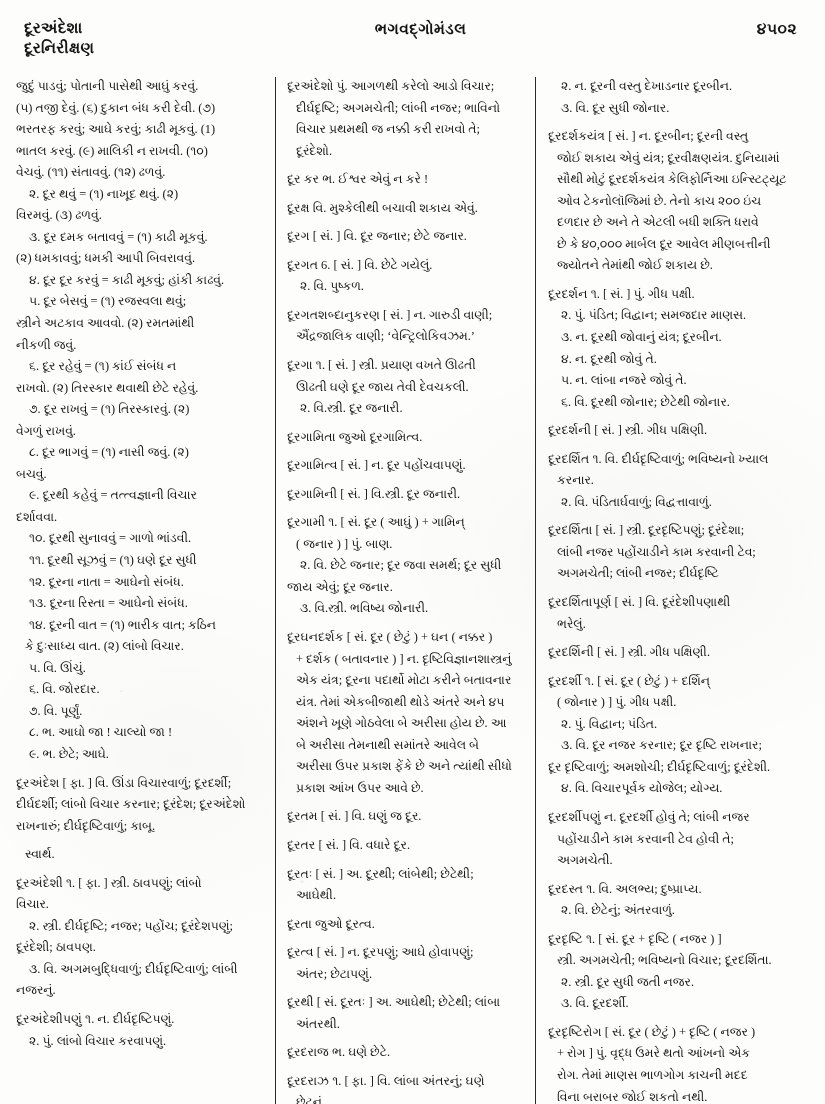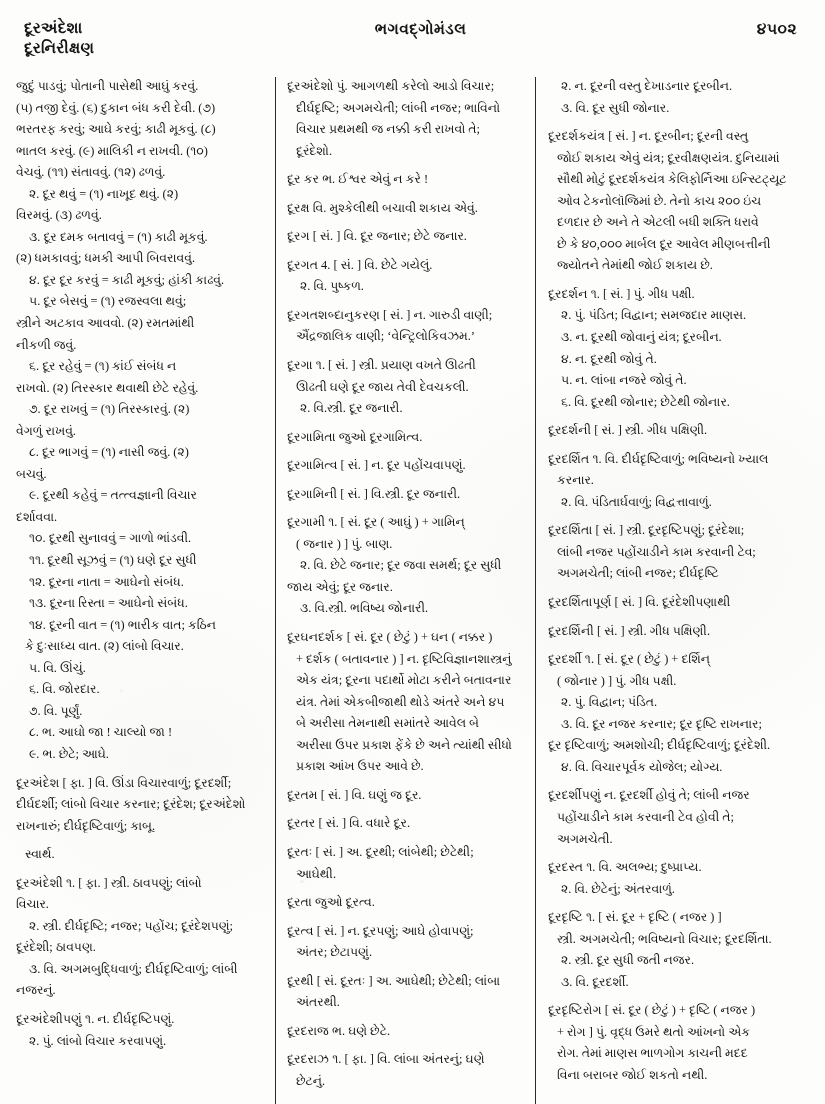--- a/index.html
+++ b/index.html
@@ -132,21 +132,21 @@
       <div>દૂરનિરીક્ષણ</div>
     </div>
     <div class="booktitle">ભગવદ્ગોમંડલ</div>
     <div class="folio">૪૫૦૨</div>
   </div>
 
   <div class="columns">
     <div class="col col-1">
         <div class="entry cont">જુદું પાડવું; પોતાની પાસેથી આઘું કરવું.</div>
         <div class="entry cont">(૫) તજી દેવું. (૬) દુકાન બંધ કરી દેવી. (૭)</div>
-        <div class="entry cont">ભરતરફ કરવું; આઘે કરવું; કાઢી મૂકવું. (૮)</div>
+        <div class="entry cont">ભરતરફ કરવું; આઘે કરવું; કાઢી મૂકવું. (1)</div>
         <div class="entry cont">ભાતલ કરવું. (૯) માલિકી ન રાખવી. (૧૦)</div>
         <div class="entry cont">વેચવું. (૧૧) સંતાવવું. (૧૨) ઢળવું.</div>
         <div class="entry sense">૨. દૂર થવું = (૧) નાખૂદ થવું. (૨)</div>
         <div class="entry cont">વિરમવું. (૩) ઢળવું.</div>
         <div class="entry sense">૩. દૂર દમક બતાવવું = (૧) કાઢી મૂકવું.</div>
         <div class="entry cont">(૨) ધમકાવવું; ધમકી આપી બિવરાવવું.</div>
         <div class="entry sense">૪. દૂર દૂર કરવું = કાઢી મૂકવું; હાંકી કાઢવું.</div>
         <div class="entry sense">૫. દૂર બેસવું = (૧) રજસ્વલા થવું;</div>
         <div class="entry cont">સ્ત્રીને અટકાવ આવવો. (૨) રમતમાંથી</div>
         <div class="entry cont">નીકળી જવું.</div>
@@ -192,21 +192,21 @@
         <div class="entry runon">દીર્ઘદૃષ્ટિ; અગમચેતી; લાંબી નજર; ભાવિનો</div>
         <div class="entry runon">વિચાર પ્રથમથી જ નક્કી કરી રાખવો તે;</div>
         <div class="entry runon">દૂરંદેશો.</div>
         <div class="blockgap"></div>
         <div class="entry head"><span class="hw">દૂર કર</span><span> ભ. ઈશ્વર એવું ન કરે !</span></div>
         <div class="blockgap"></div>
         <div class="entry head"><span class="hw">દૂરક્ષ</span><span> વિ. મુશ્કેલીથી બચાવી શકાય એવું.</span></div>
         <div class="blockgap"></div>
         <div class="entry head"><span class="hw">દૂરગ</span><span> [ સં. ] વિ. દૂર જનાર; છેટે જનાર.</span></div>
         <div class="blockgap"></div>
-        <div class="entry head"><span class="hw">દૂરગત</span><span> 4. [ સં. ] વિ. છેટે ગયેલું.</span></div>
+        <div class="entry head"><span class="hw">દૂરગત</span><span> 6. [ સં. ] વિ. છેટે ગયેલું.</span></div>
         <div class="entry sense">૨. વિ. પુષ્કળ.</div>
         <div class="blockgap"></div>
         <div class="entry head"><span class="hw">દૂરગતશબ્દાનુકરણ</span><span> [ સં. ] ન. ગારુડી વાણી;</span></div>
         <div class="entry runon">ઐંદ્રજાલિક વાણી; ‘વેન્ટ્રિલોકિવઝમ.’</div>
         <div class="blockgap"></div>
         <div class="entry head"><span class="hw">દૂરગા</span><span> ૧. [ સં. ] સ્ત્રી. પ્રયાણ વખતે ઊઢતી</span></div>
         <div class="entry runon">ઊઢતી ઘણે દૂર જાય તેવી દેવચકલી.</div>
         <div class="entry sense">૨. વિ.સ્ત્રી. દૂર જનારી.</div>
         <div class="blockgap"></div>
         <div class="entry head"><span class="hw">દૂરગામિતા</span><span> જુઓ દૂરગામિત્વ.</span></div>
@@ -218,20 +218,21 @@
         <div class="entry head"><span class="hw">દૂરગામી</span><span> ૧. [ સં. દૂર ( આઘું ) + ગામિન્</span></div>
         <div class="entry runon">( જનાર ) ] પું. બાણ.</div>
         <div class="entry sense">૨. વિ. છેટે જનાર; દૂર જવા સમર્થ; દૂર સુધી</div>
         <div class="entry cont">જાય એવું; દૂર જનાર.</div>
         <div class="entry sense">૩. વિ.સ્ત્રી. ભવિષ્ય જોનારી.</div>
         <div class="blockgap"></div>
         <div class="entry head"><span class="hw">દૂરઘનદર્શક</span><span> [ સં. દૂર ( છેટું ) + ઘન ( નક્કર )</span></div>
         <div class="entry runon">+ દર્શક ( બતાવનાર ) ] ન. દૃષ્ટિવિજ્ઞાનશાસ્ત્રનું</div>
         <div class="entry runon">એક યંત્ર; દૂરના પદાર્થો મોટા કરીને બતાવનાર</div>
         <div class="entry runon">યંત્ર. તેમાં એકબીજાથી થોડે અંતરે અને ૪૫</div>
+        <div class="entry runon">અંશને ખૂણે ગોઠવેલા બે અરીસા હોય છે. આ</div>
         <div class="entry runon">બે અરીસા તેમનાથી સમાંતરે આવેલ બે</div>
         <div class="entry runon">અરીસા ઉપર પ્રકાશ ફેંકે છે અને ત્યાંથી સીધો</div>
         <div class="entry runon">પ્રકાશ આંખ ઉપર આવે છે.</div>
         <div class="blockgap"></div>
         <div class="entry head"><span class="hw">દૂરતમ</span><span> [ સં. ] વિ. ઘણું જ દૂર.</span></div>
         <div class="blockgap"></div>
         <div class="entry head"><span class="hw">દૂરતર</span><span> [ સં. ] વિ. વધારે દૂર.</span></div>
         <div class="blockgap"></div>
         <div class="entry head"><span class="hw">દૂરતઃ</span><span> [ સં. ] અ. દૂરથી; લાંબેથી; છેટેથી;</span></div>
         <div class="entry runon">આઘેથી.</div>
@@ -273,20 +274,21 @@
         <div class="blockgap"></div>
         <div class="entry head"><span class="hw">દૂરદર્શિત</span><span> ૧. વિ. દીર્ઘદૃષ્ટિવાળું; ભવિષ્યનો ખ્યાલ</span></div>
         <div class="entry runon">કરનાર.</div>
         <div class="entry sense">૨. વિ. પંડિતાર્ઘવાળું; વિદ્વત્તાવાળું.</div>
         <div class="blockgap"></div>
         <div class="entry head"><span class="hw">દૂરદર્શિતા</span><span> [ સં. ] સ્ત્રી. દૂરદૃષ્ટિપણું; દૂરંદેશા;</span></div>
         <div class="entry runon">લાંબી નજર પહોંચાડીને કામ કરવાની ટેવ;</div>
         <div class="entry runon">અગમચેતી; લાંબી નજર; દીર્ઘદૃષ્ટિ</div>
         <div class="blockgap"></div>
         <div class="entry head"><span class="hw">દૂરદર્શિતાપૂર્ણ</span><span> [ સં. ] વિ. દૂરંદેશીપણાથી</span></div>
+        <div class="entry runon">ભરેલું.</div>
         <div class="blockgap"></div>
         <div class="entry head"><span class="hw">દૂરદર્શિની</span><span> [ સં. ] સ્ત્રી. ગીધ પક્ષિણી.</span></div>
         <div class="blockgap"></div>
         <div class="entry head"><span class="hw">દૂરદર્શી</span><span> ૧. [ સં. દૂર ( છેટું ) + દર્શિન્</span></div>
         <div class="entry runon">( જોનાર ) ] પું. ગીધ પક્ષી.</div>
         <div class="entry sense">૨. પું. વિદ્વાન; પંડિત.</div>
         <div class="entry sense">૩. વિ. દૂર નજર કરનાર; દૂર દૃષ્ટિ રાખનાર;</div>
         <div class="entry cont">દૂર દૃષ્ટિવાળું; અમશોચી; દીર્ઘદૃષ્ટિવાળું; દૂરંદેશી.</div>
         <div class="entry sense">૪. વિ. વિચારપૂર્વક યોજેલ; યોગ્ય.</div>
         <div class="blockgap"></div>

